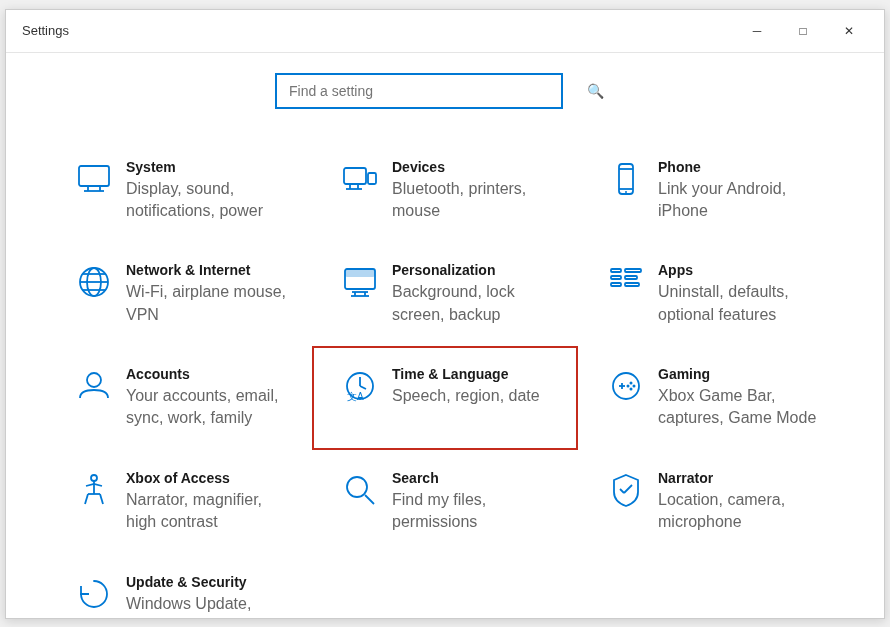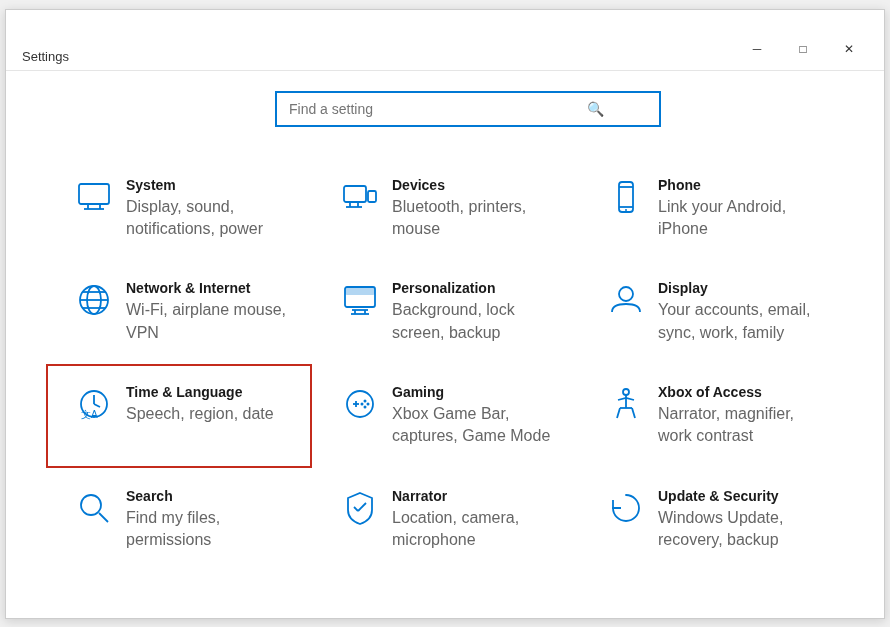--- a/index.html
+++ b/index.html
@@ -17,23 +17,23 @@
       width: 880px;
       height: 610px;
       background: #fff;
       border: 1px solid #ccc;
       box-shadow: 0 2px 10px rgba(0,0,0,0.15);
       display: flex;
       flex-direction: column;
     }
     .title-bar {
       display: flex;
-      align-items: flex-end;
+      align-items: center;
       justify-content: space-between;
-      padding: 24px 12px 6px 16px;
+      padding: 6px 12px 6px 16px;
       background: #fff;
       border-bottom: 1px solid #e5e5e5;
       min-height: 36px;
     }
     .title-bar-title {
       font-size: 13px;
       color: #333;
     }
     .title-bar-controls {
       display: flex;
@@ -55,21 +55,21 @@
       flex: 1;
       overflow-y: auto;
       padding: 20px 40px 30px 40px;
     }
     .search-bar-wrapper {
       display: flex;
       justify-content: center;
       margin-bottom: 30px;
     }
     .search-bar {
-      width: 386px;
+      width: 288px;
       padding: 8px 36px 8px 12px;
       border: 2px solid #0078d4;
       font-size: 14px;
       color: #555;
       outline: none;
       position: relative;
     }
     .search-container {
       position: relative;
       width: 340px;
@@ -218,26 +218,42 @@
             </svg>
     </div>
     <div class="setting-text">
       <h3>Personalization</h3>
       <p>Background, lock screen, backup</p>
     </div>
   </div>
         <div class="setting-item">
     <div class="setting-icon">
       <svg viewBox="0 0 36 36">
+              <rect x="3" y="5" width="10" height="3" rx="1"></rect>
+              <rect x="3" y="12" width="10" height="3" rx="1"></rect>
+              <rect x="3" y="19" width="10" height="3" rx="1"></rect>
+              <rect x="17" y="5" width="16" height="3" rx="1"></rect>
+              <rect x="17" y="12" width="12" height="3" rx="1"></rect>
+              <rect x="17" y="19" width="14" height="3" rx="1"></rect>
+            </svg>
+    </div>
+    <div class="setting-text">
+      <h3>Apps</h3>
+      <p>Uninstall, defaults, optional features</p>
+    </div>
+  </div>
+        <div class="setting-item">
+    <div class="setting-icon">
+      <svg viewBox="0 0 36 36">
               <circle cx="18" cy="12" r="7"></circle>
               <path d="M4 30 Q4 22 18 22 Q32 22 32 30"></path>
             </svg>
     </div>
     <div class="setting-text">
-      <h3>Display</h3>
+      <h3>Accounts</h3>
       <p>Your accounts, email, sync, work, family</p>
     </div>
   </div>
         <div class="setting-item highlighted">
     <div class="setting-icon">
       <svg viewBox="0 0 36 36">
               <circle cx="18" cy="18" r="13"></circle>
               <line x1="18" y1="9" x2="18" y2="18"></line>
               <line x1="18" y1="18" x2="24" y2="21"></line>
               <text x="5" y="32" font-size="10" fill="#0078d4" stroke="none" font-family="Arial">文A</text>
@@ -271,21 +287,21 @@
               <circle cx="18" cy="6" r="3"></circle>
               <line x1="18" y1="9" x2="18" y2="22"></line>
               <path d="M10 14 L18 12 L26 14"></path>
               <path d="M12 22 L18 22 L24 22"></path>
               <line x1="12" y1="22" x2="9" y2="32"></line>
               <line x1="24" y1="22" x2="27" y2="32"></line>
             </svg>
     </div>
     <div class="setting-text">
       <h3>Xbox of Access</h3>
-      <p>Narrator, magnifier, work contrast</p>
+      <p>Narrator, magnifier, high contrast</p>
     </div>
   </div>
         <div class="setting-item">
     <div class="setting-icon">
       <svg viewBox="0 0 36 36">
               <circle cx="15" cy="15" r="10"></circle>
               <line x1="23" y1="23" x2="32" y2="32"></line>
             </svg>
     </div>
     <div class="setting-text">

